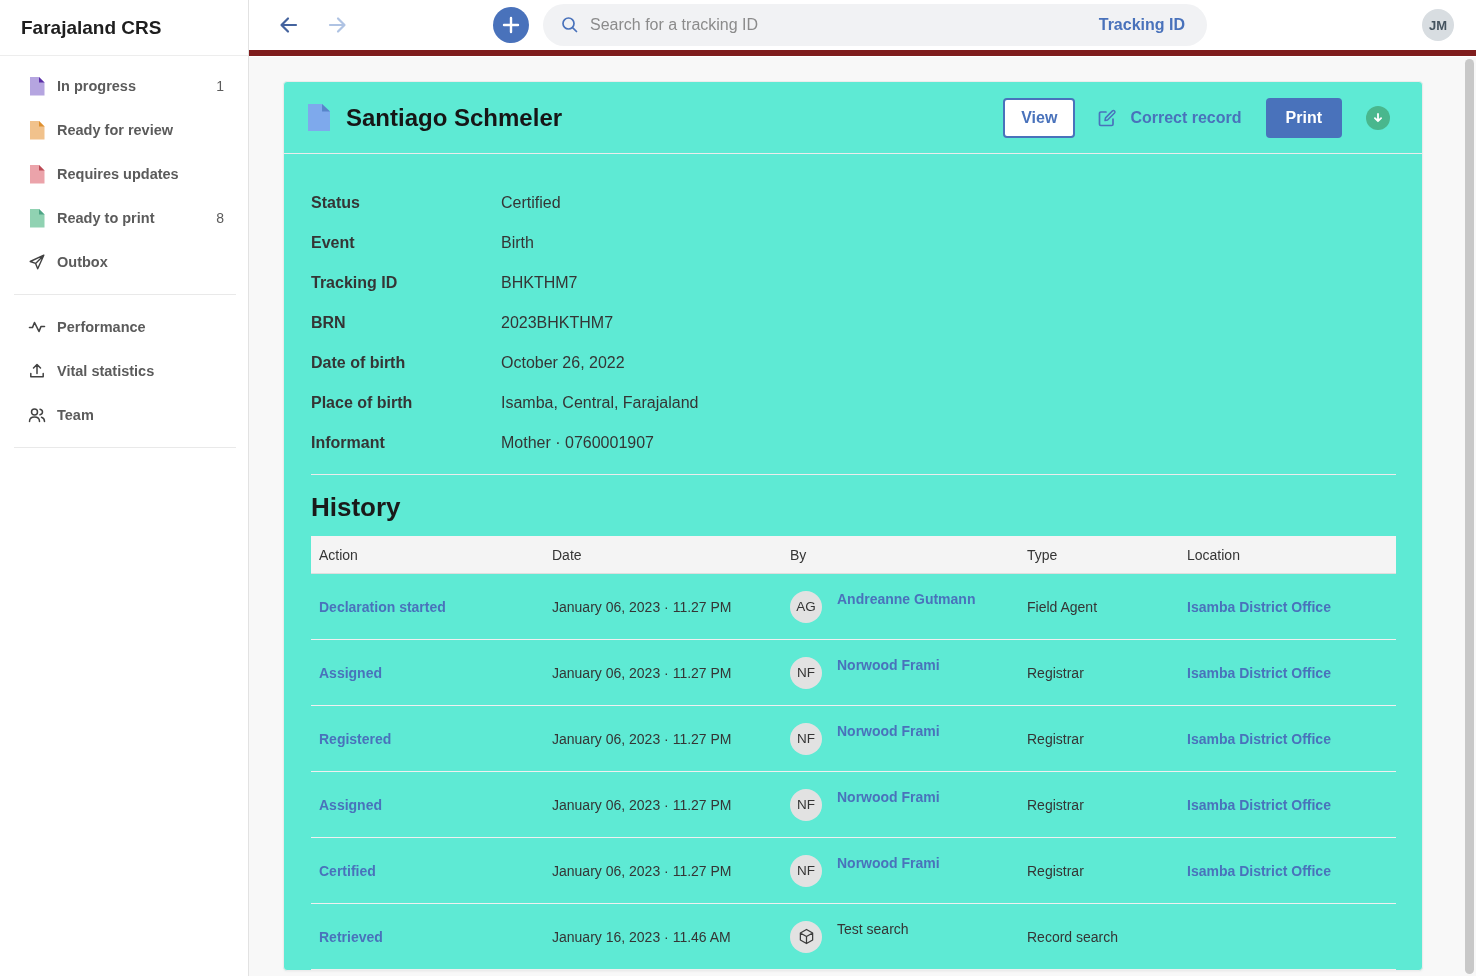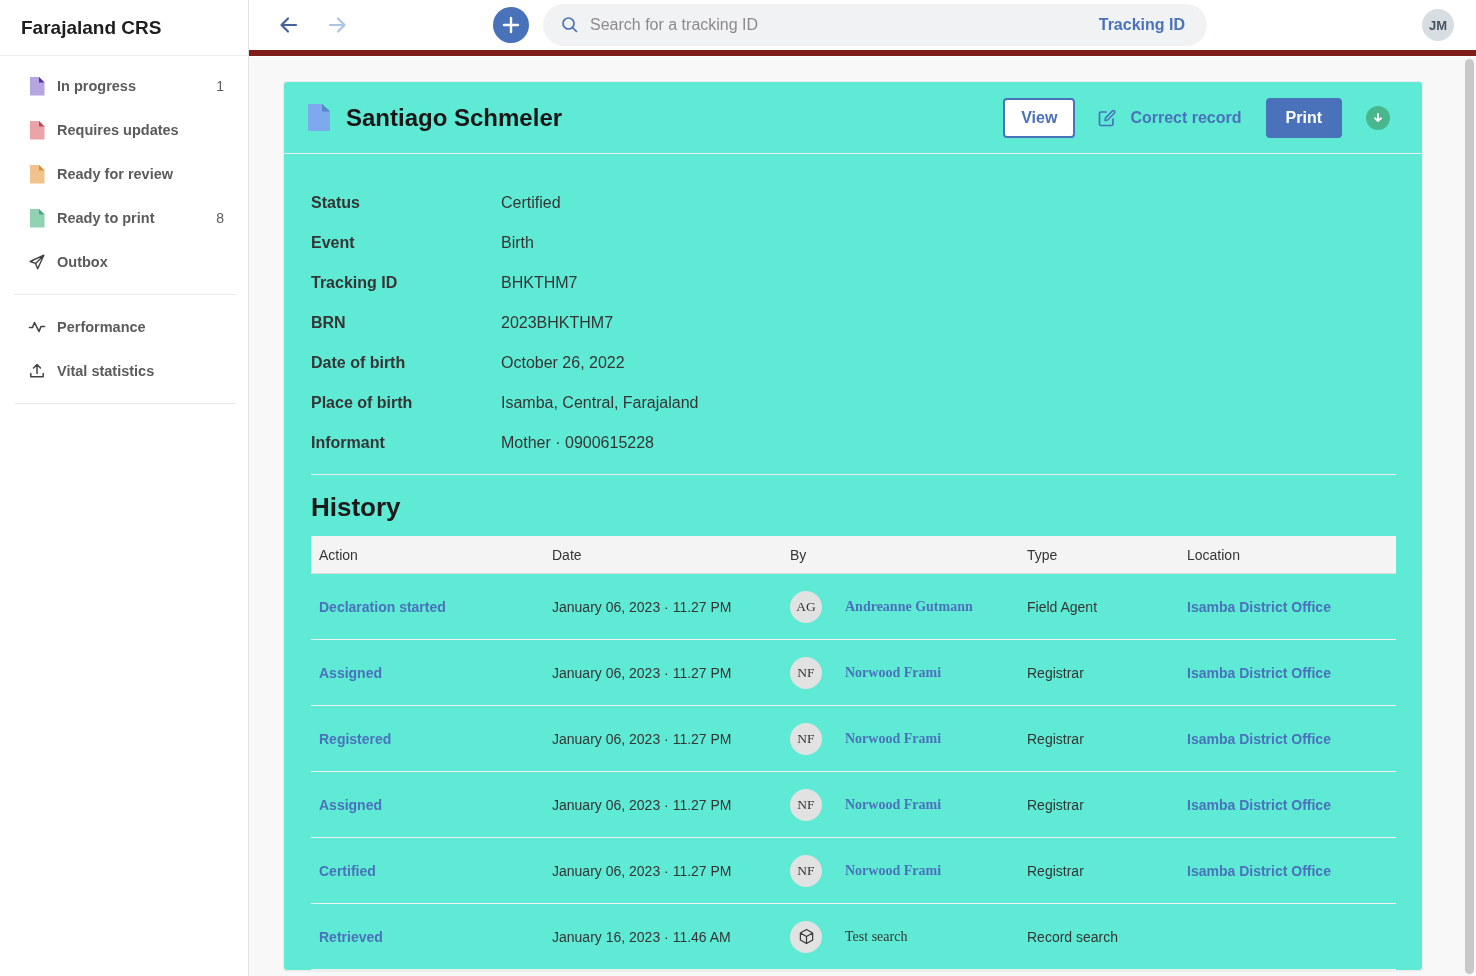--- a/index.html
+++ b/index.html
@@ -81,21 +81,21 @@
 
   .history-title { margin:17px 26px 0 27px; font-size:26px; font-weight:700; color:#1a1a1a; }
   .history-table { margin:13px 26px 0 27px; }
   .h-head { display:grid; grid-template-columns:233px 238px 237px 160px 1fr;
     background:#f4f4f4; height:38px; align-items:center; border-bottom:1px solid #dedede; }
   .h-head .cell { font-size:14px; font-weight:400; color:#353535; padding-left:8px; }
   .hrow { display:grid; grid-template-columns:233px 238px 237px 160px 1fr; height:66px;
     align-items:center; border-bottom:1px solid #f0f0f0; }
   .cell { padding-left:8px; font-size:14px; color:#353535; }
   .action-link { color:#4972bb; font-weight:600; cursor:pointer; }
-  .by-cell { display:flex; align-items:center; gap:23px;font-family:Liberation Serif, serif; }
+  .by-cell { display:flex; gap:15px; }
   .avatar-sm { width:32px; height:32px; border-radius:50%; background:#e2e2e2; flex:0 0 32px;
     display:flex; align-items:center; justify-content:center; font-size:13.5px; color:#353535; }
   .by-link { color:#4972bb; font-weight:600; cursor:pointer; }
   .by-plain { color:#353535; font-weight:400; }
   .loc-link { color:#4972bb; font-weight:600; cursor:pointer;margin-top:28px; }
 </style>
 </head>
 <body>
 
 <aside class="sidebar">
@@ -106,33 +106,33 @@
       <span class="nav-icon">
           <span class="file-icon file-purple">
             <span class="fold"></span>
           </span>
         </span>
       <span class="nav-label">In progress</span>
       <span class="nav-count">1</span>
     </div>
     <div class="nav-item">
       <span class="nav-icon">
+          <span class="file-icon file-orange">
+            <span class="fold"></span>
+          </span>
+        </span>
+      <span class="nav-label">Ready for review</span>
+    </div>
+    <div class="nav-item">
+      <span class="nav-icon">
           <span class="file-icon file-red">
             <span class="fold"></span>
           </span>
         </span>
       <span class="nav-label">Requires updates</span>
-    </div>
-    <div class="nav-item">
-      <span class="nav-icon">
-          <span class="file-icon file-orange">
-            <span class="fold"></span>
-          </span>
-        </span>
-      <span class="nav-label">Ready for review</span>
     </div>
     <div class="nav-item">
       <span class="nav-icon">
           <span class="file-icon file-green">
             <span class="fold"></span>
           </span>
         </span>
       <span class="nav-label">Ready to print</span>
       <span class="nav-count">8</span>
     </div>
@@ -157,20 +157,29 @@
       </span>
       <span class="nav-label">Performance</span>
     </div>
     <div class="nav-item">
       <span class="nav-icon">
         <svg width="18" height="18" viewBox="0 0 18 18">
             <path d="M9 11.5 V2.8 M5.5 6 L9 2.5 L12.5 6 M2.8 11.5 V14.7 H15.2 V11.5" fill="none" stroke="#424242" stroke-width="1.5" stroke-linecap="round" stroke-linejoin="round"></path>
           </svg>
       </span>
       <span class="nav-label">Vital statistics</span>
+    </div>
+    <div class="nav-item">
+      <span class="nav-icon">
+        <svg width="18" height="18" viewBox="0 0 18 18">
+            <circle cx="6.5" cy="6" r="3" fill="none" stroke="#424242" stroke-width="1.5"></circle>
+            <path d="M1.5 15.5 C1.5 12.5 3.7 11 6.5 11 C9.3 11 11.5 12.5 11.5 15.5 M12 3.2 C13.5 3.5 14.5 4.6 14.5 6 C14.5 7.4 13.5 8.5 12 8.8 M13.5 11.3 C15.4 11.9 16.5 13.4 16.5 15.5" fill="none" stroke="#424242" stroke-width="1.5" stroke-linecap="round"></path>
+          </svg>
+      </span>
+      <span class="nav-label">Team</span>
     </div>
   </nav>
 
   <div class="side-divider"></div>
 </aside>
 
 <header class="topbar">
   <button class="nav-arrow">
     <svg width="24" height="24" viewBox="0 0 24 24">
         <path d="M19 12 H5.5 M11 5.5 L4.5 12 L11 18.5" fill="none" stroke="#44639e" stroke-width="2.2" stroke-linecap="round" stroke-linejoin="round"></path>
@@ -254,21 +263,21 @@
           <span class="detail-value">October 26, 2022</span>
         </div>
 
         <div class="detail-row">
           <span class="detail-label">Place of birth</span>
           <span class="detail-value">Isamba, Central, Farajaland</span>
         </div>
 
         <div class="detail-row">
           <span class="detail-label">Informant</span>
-          <span class="detail-value">Mother · 0900615228</span>
+          <span class="detail-value">Mother · 0760001907</span>
         </div>
       </div>
 
     <div class="section-divider"></div>
 
     <h2 class="history-title">History</h2>
 
     <div class="history-table">
       <div class="h-head">
         <div class="cell">Action</div>

